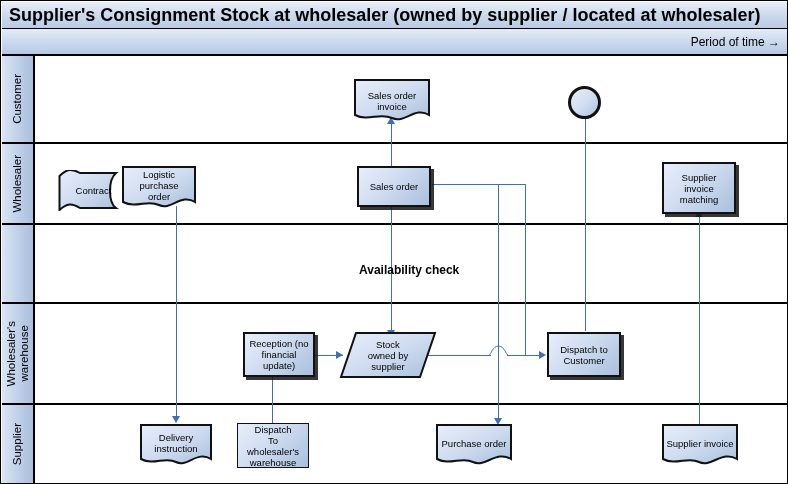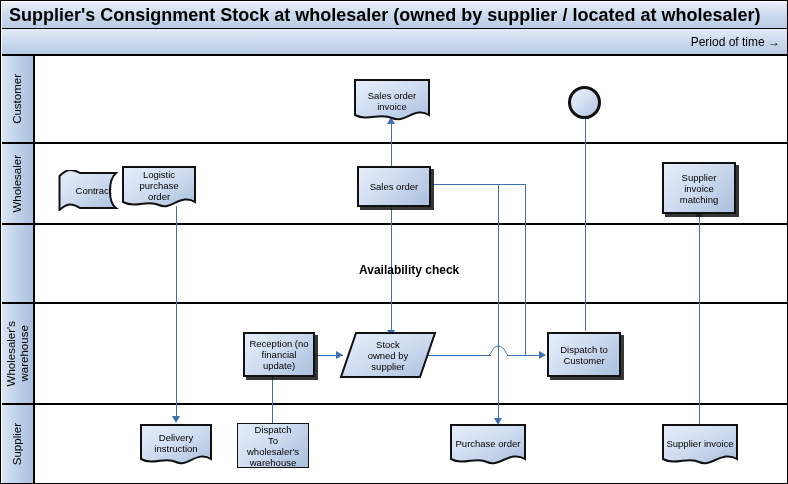--- a/index.html
+++ b/index.html
@@ -294,21 +294,21 @@
       <span class="lbl">Dispatch to
 Customer</span>
     </div>
 
     <div class="node box noshadow" style="left:236px;top:422px;width:72px;height:45px;">
       <span class="lbl">Dispatch
 To wholesaler's
 warehouse</span>
     </div>
 
-    <div class="node svgnode" style="left:448px;top:422px;width:78px;height:44px;">
+    <div class="node svgnode" style="left:434px;top:422px;width:78px;height:44px;">
       <svg viewBox="0 0 78 44" preserveAspectRatio="none">
         <defs>
           <linearGradient id="g7" x1="0" y1="0" x2="1" y2="1">
             <stop offset="0%" stop-color="#e7eefa"></stop>
               <stop offset="50%" stop-color="#cfdcf0"></stop>
               <stop offset="100%" stop-color="#a9c0dd"></stop>
           </linearGradient>
         </defs>
         <path d="M2,2 L76,2 L76,36 C61,27 50,45 38,39 C27,33 15,43 2,36 Z" fill="url(#g7)" stroke="#111" stroke-width="2"></path>
       </svg>

